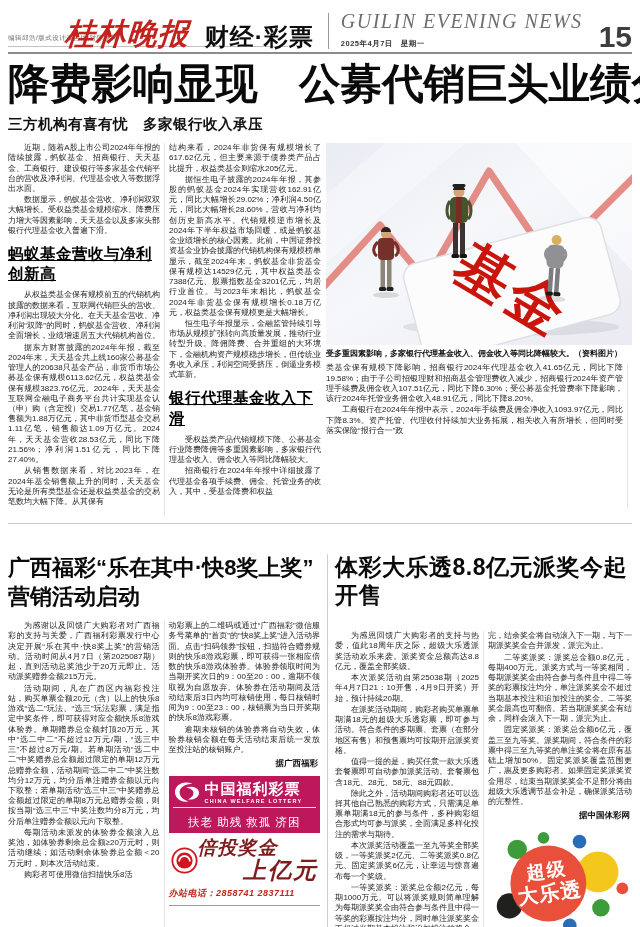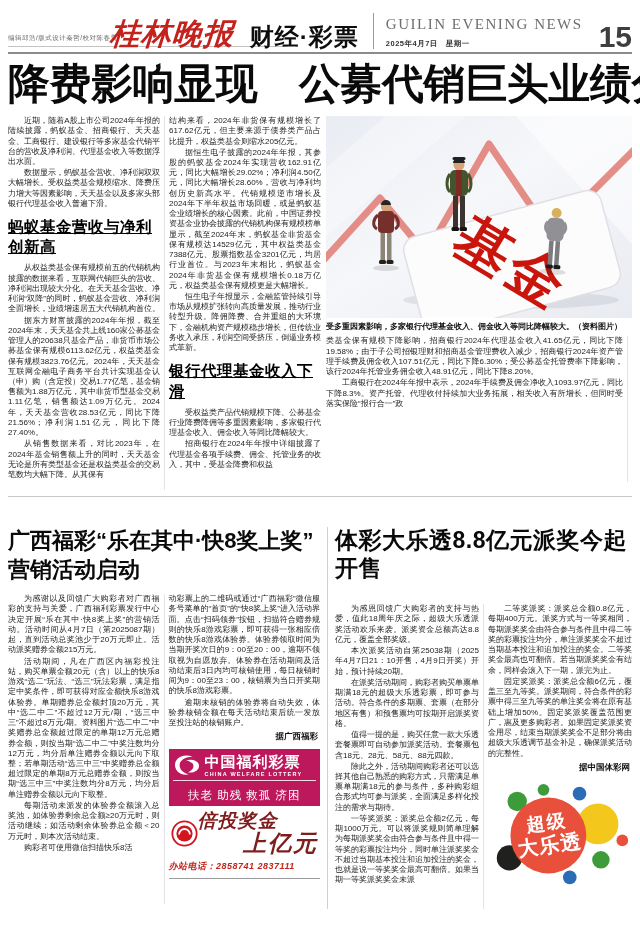--- a/index.html
+++ b/index.html
@@ -9,21 +9,21 @@
   
   .header { height:54px; margin:0 8px; border-bottom:2px solid #8c8c8c; position:relative; }
   .credits { position:absolute; left:0; bottom:5px; font-size:6.5px; color:#6a6a6a; letter-spacing:.5px;
              border-bottom:1px solid #c3c3c3; padding-bottom:3px; width:280px; }
   .mast { position:absolute; right:0; bottom:3px; display:flex; align-items:flex-end; }
   .paper { color:#c4221d; font-family:"Liberation Serif","DejaVu Serif",serif; font-style:italic;
            font-weight:bold; font-size:30px; line-height:1; letter-spacing:1px; transform:skewX(-4deg); }
   .sect { font-weight:900; font-size:24px; color:#0d0d0d; margin-left:16px; line-height:1.05; letter-spacing:1px; }
   .hline { width:1px; height:36px; background:#9a9a9a; margin:0 12px 0 14px; }
   .eng { text-align:left; }
-  .engname { font-family:"Liberation Serif","DejaVu Serif",serif; font-size:15px; color:#6e6e6e; letter-spacing:1.5px; white-space:nowrap; }
+  .engname { font-family:"Liberation Serif","DejaVu Serif",serif; font-size:20px; color:#6e6e6e; letter-spacing:1.5px; white-space:nowrap;font-style:italic; }
   .dateline { font-size:7.5px; color:#333; font-weight:bold; margin-top:6px; letter-spacing:.5px; }
   .pnum { font-size:30px; font-weight:bold; color:#3e3e3e; line-height:.85; margin-left:16px; }
 
   
   .lead-head { margin:6px 8px 0; }
   .lead-head h1 { font-size:42px; font-weight:900; color:#0a0a0a; line-height:1.12; letter-spacing:0; transform:scaleX(.99); transform-origin:left; white-space:nowrap; }
   .lead-sub { font-size:14.5px; font-weight:bold; color:#111; margin-top:8px; letter-spacing:.5px; }
 
   
   .p { font-size:8px; line-height:1.28; text-align:justify; text-indent:2em; color:#1c1c1c; margin-bottom:1px; }
@@ -84,20 +84,21 @@
       <div class="eng">
         <div class="engname">GUILIN EVENING NEWS</div>
         <div class="dateline">2025年4月7日　星期一</div>
       </div>
       <span class="pnum">15</span>
     </div>
   </div>
 
   <div class="lead-head">
     <h1>降费影响显现　公募代销巨头业绩分化</h1>
+    <div class="lead-sub">三方机构有喜有忧　多家银行收入承压</div>
   </div>
 
   <div class="lead-body">
     <div class="col">
       <p class="p">近期，随着A股上市公司2024年年报的陆续披露，蚂蚁基金、招商银行、天天基金、工商银行、建设银行等多家基金代销平台的营收及净利润、代理基金收入等数据浮出水面。</p>
       <p class="p">数据显示，蚂蚁基金营收、净利润双双大幅增长。受权益类基金规模缩水、降费压力增大等因素影响，天天基金以及多家头部银行代理基金收入普遍下滑。</p>
       <div class="subhead">蚂蚁基金营收与净利创新高</div>
       <p class="p">从权益类基金保有规模前五的代销机构披露的数据来看，互联网代销巨头的营收、净利润出现较大分化。在天天基金营收、净利润“双降”的同时，蚂蚁基金营收、净利润全面增长，业绩增速居五大代销机构首位。</p>
       <p class="p">据东方财富披露的2024年年报，截至2024年末，天天基金共上线160家公募基金管理人的20638只基金产品，非货币市场公募基金保有规模6113.62亿元，权益类基金保有规模3823.76亿元。2024年，天天基金互联网金融电子商务平台共计实现基金认（申）购（含定投）交易1.77亿笔，基金销售额为1.88万亿元，其中非货币型基金交易1.11亿笔，销售额达1.09万亿元。2024年，天天基金营收28.53亿元，同比下降21.56%；净利润1.51亿元，同比下降27.40%。</p>
       <p class="p">从销售数据来看，对比2023年，在2024年基金销售额上升的同时，天天基金无论是所有类型基金还是权益类基金的交易笔数均大幅下降。从其保有</p>
@@ -186,21 +187,21 @@
   <div class="bottom">
 
     <div class="b-left">
       <h2>
         <span>广西福彩“乐在其中·快8奖上奖”</span><br>
         <span>营销活动启动</span>
       </h2>
       <div class="bcols">
         <div class="col">
           <p class="p">为感谢以及回馈广大购彩者对广西福彩的支持与关爱，广西福利彩票发行中心决定开展“乐在其中·快8奖上奖”的营销活动。活动时间从4月7日（第2025087期）起，直到活动总奖池少于20万元即止。活动派奖赠券金额215万元。</p>
-          <p class="p">活动期间，凡在广西区内福彩投注站，购买单票金额20元（含）以上的快乐8游戏“选二”玩法、“选三”玩法彩票，满足指定中奖条件，即可获得对应金额快乐8游戏体验券。单期赠券总金额封顶20万元，其中“选二中二”不超过12万元/期，“选三中三”不超过8万元/期。资料图片“选二中二”中奖赠券总金额超过限定的单期12万元总赠券金额，则按当期“选二中二”中奖注数均分12万元，均分后单注赠券金额以元向下取整；若单期活动“选三中三”中奖赠券总金额超过限定的单期8万元总赠券金额，则按当期“选三中三”中奖注数均分8万元，均分后单注赠券金额以元向下取整。</p>
+          <p class="p">活动期间，凡在广西区内福彩投注站，购买单票金额20元（含）以上的快乐8游戏“选二”玩法、“选三”玩法彩票，满足指定中奖条件，即可获得对应金额快乐8游戏体验券。单期赠券总金额封顶20万元，其中“选二中二”不超过12万元/期，“选三中三”不超过8万元/期。若单期活动“选二中二”中奖赠券总金额超过限定的单期12万元总赠券金额，活动期间“选二中二”中奖注数均分12万元，均分后单注赠券金额以元向下取整；若单期活动“选三中三”中奖赠券总金额超过限定的单期8万元总赠券金额，则按当期“选三中三”中奖注数均分8万元，均分后单注赠券金额以元向下取整。</p>
           <p class="p">每期活动未派发的体验券金额滚入总奖池，如体验券剩余总金额≥20万元时，则活动继续；如活动剩余体验券总金额＜20万元时，则本次活动结束。</p>
           <p class="p">购彩者可使用微信扫描快乐8活</p>
         </div>
         <div class="vline"></div>
         <div class="col">
           <p class="p cont">动彩票上的二维码或通过“广西福彩”微信服务号菜单的“首页”的“快8奖上奖”进入活动界面。点击“扫码领券”按钮，扫描符合赠券规则的快乐8游戏彩票，即可获得一张相应倍数的快乐8游戏体验券。体验券领取时间为当期开奖次日的9：00至20：00，逾期不领取视为自愿放弃。体验券在活动期间及活动结束后3日内均可核销使用，每日核销时间为9：00至23：00，核销票为当日开奖期的快乐8游戏彩票。</p>
           <p class="p">逾期未核销的体验券将自动失效，体验券核销金额在每天活动结束后统一发放至投注站的核销账户。</p>
           <div class="attr">据广西福彩</div>
 
           <div class="ad">
@@ -238,24 +239,26 @@
 
     <div class="b-right">
       <h2>体彩大乐透8.8亿元派奖今起开售</h2>
       <div class="bcols">
         <div class="col">
           <p class="p">为感恩回馈广大购彩者的支持与热爱，值此18周年庆之际，超级大乐透派奖活动欢乐来袭。派奖资金总额高达8.8亿元，覆盖全部奖级。</p>
           <p class="p">本次派奖活动自第25038期（2025年4月7日21：10开售，4月9日开奖）开始，预计持续20期。</p>
           <p class="p">在派奖活动期间，购彩者购买单票单期满18元的超级大乐透彩票，即可参与活动。符合条件的多期票、套票（在部分地区有售）和预售票均可按期开启派奖资格。</p>
           <p class="p">值得一提的是，购买任意一款大乐透套餐票即可自动参加派奖活动。套餐票包含18元、28元、58元、88元四款。</p>
           <p class="p">除此之外，活动期间购彩者还可以选择其他自己熟悉的购彩方式，只需满足单票单期满18元的参与条件，多种购彩组合形式均可参与派奖，全面满足多样化投注的需求与期待。</p>
+          <p class="p">本次派奖活动覆盖一至九等奖全部奖级，一等奖派奖2亿元、二等奖派奖0.8亿元、固定奖派奖6亿元，让幸运与惊喜遍布每一个奖级。</p>
           <p class="p">一等奖派奖：派奖总金额2亿元，每期1000万元。可以将派奖规则简单理解为每期派奖奖金由符合参与条件且中得一等奖的彩票按注均分，同时单注派奖奖金不超过当期基本投注和追加投注的奖金，也就是说一等奖奖金最高可翻倍。如果当期一等奖派奖奖金未派</p>
         </div>
         <div class="vline"></div>
         <div class="col">
+          <p class="p cont">完，结余奖金将自动滚入下一期，与下一期派奖奖金合并派发，派完为止。</p>
           <p class="p">二等奖派奖：派奖总金额0.8亿元，每期400万元。派奖方式与一等奖相同，每期派奖奖金由符合参与条件且中得二等奖的彩票按注均分，单注派奖奖金不超过当期基本投注和追加投注的奖金。二等奖奖金最高也可翻倍。若当期派奖奖金有结余，同样会滚入下一期，派完为止。</p>
           <p class="p">固定奖派奖：派奖总金额6亿元，覆盖三至九等奖。派奖期间，符合条件的彩票中得三至九等奖的单注奖金将在原有基础上增加50%。固定奖派奖覆盖范围更广，惠及更多购彩者。如果固定奖派奖资金用尽，结束当期派奖奖金不足部分将由超级大乐透调节基金补足，确保派奖活动的完整性。</p>
           <div class="attr">据中国体彩网</div>
 
           <div class="dlt">
             <svg viewBox="0 0 150 112" width="146" height="109">
               <circle cx="30" cy="20" r="10" fill="#3e9b3a"></circle>
               <circle cx="57" cy="8" r="6" fill="#3e9b3a"></circle>
               <circle cx="94" cy="12" r="7" fill="#2a6cb5"></circle>
               <circle cx="113" cy="43" r="21" fill="#f3c71c"></circle>

